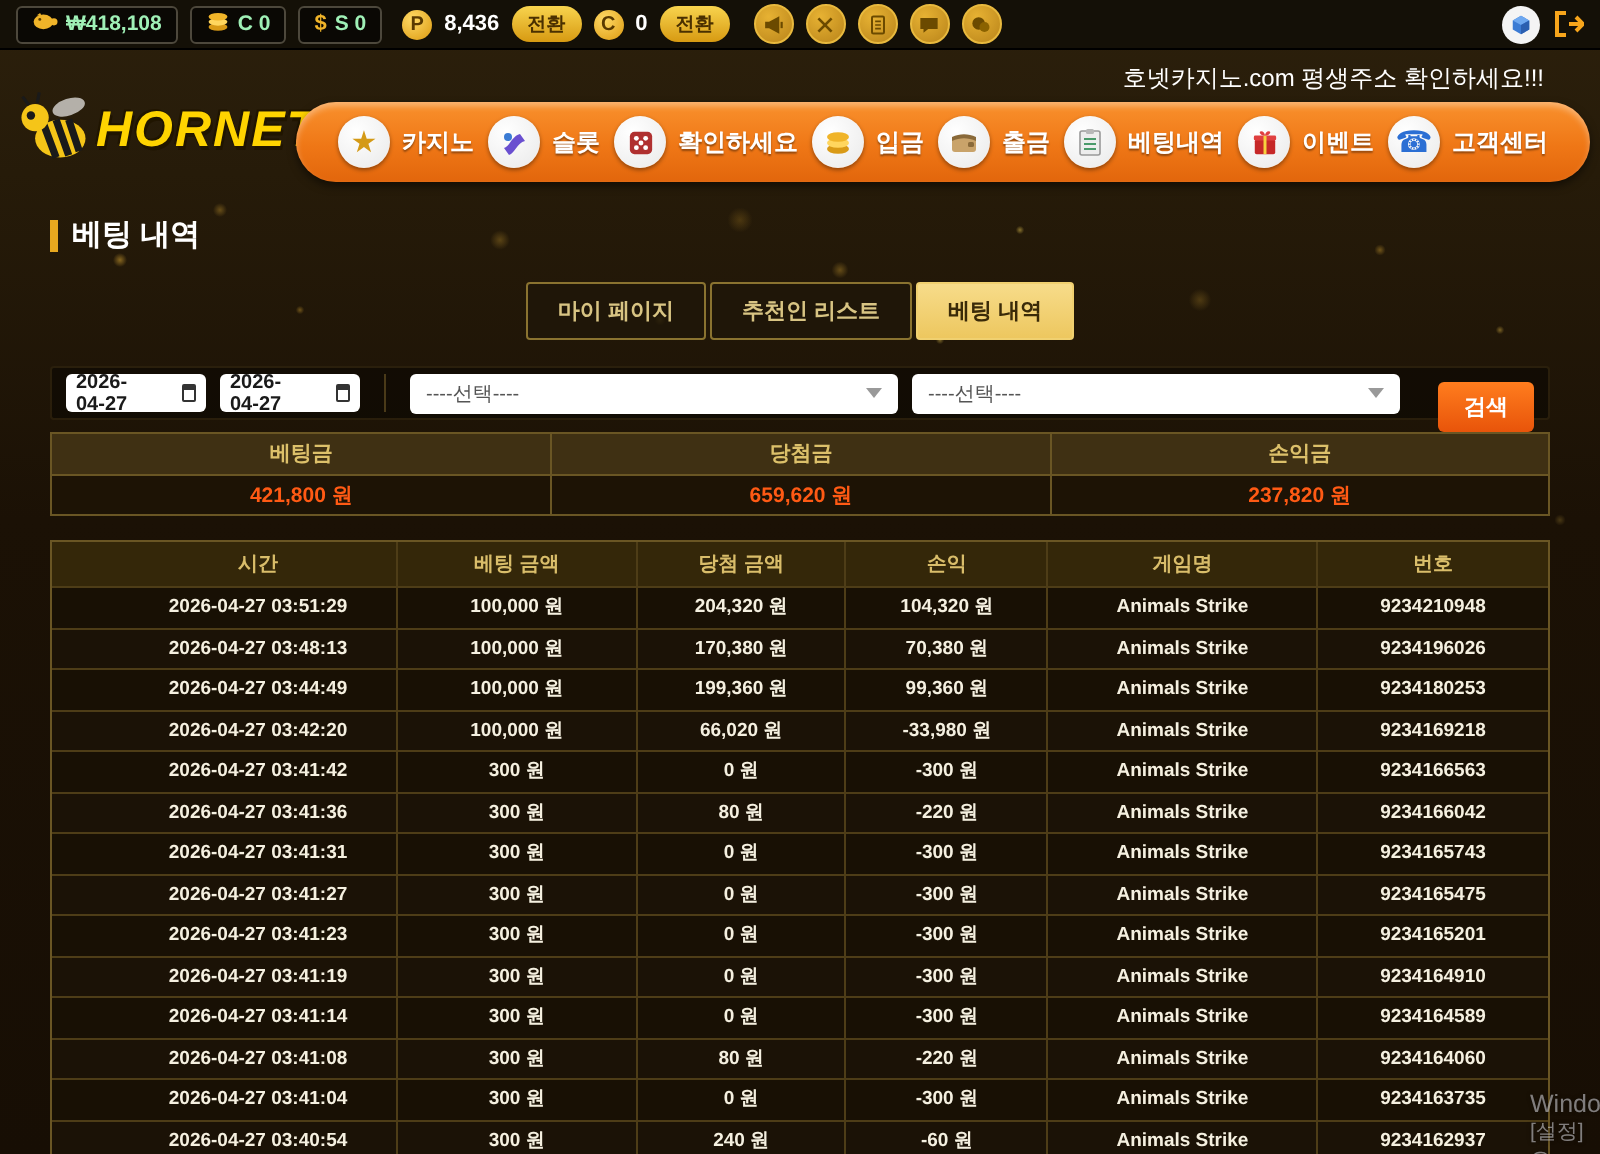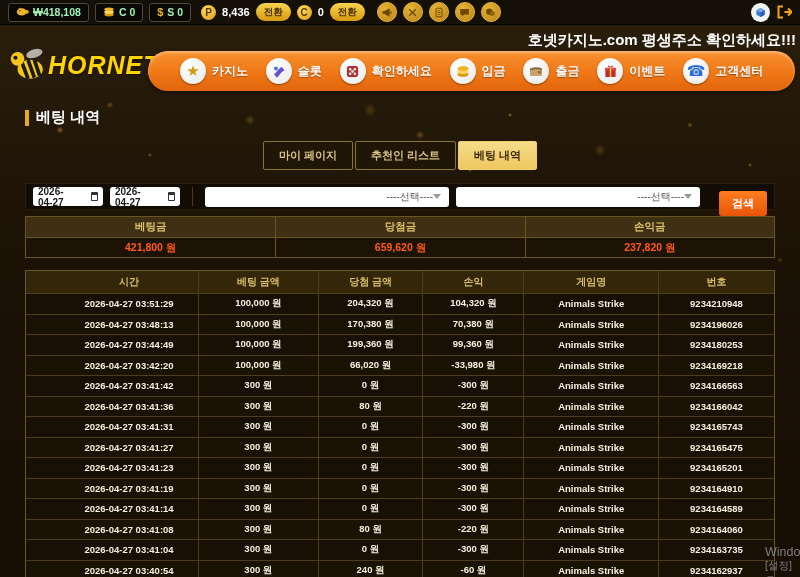--- a/index.html
+++ b/index.html
@@ -63,21 +63,21 @@
     display:flex; align-items:center; justify-content:center; cursor:pointer;
   }
   .spacer{ flex:1; }
   .globe-btn{
     width:19px; height:19px; border-radius:50%; background:#f4f4f4;
     display:flex; align-items:center; justify-content:center; cursor:pointer;
   }
   .logout-btn{ background:none; border:none; cursor:pointer; display:flex; align-items:center; }
   
   .header{ position:relative; z-index:2; height:70px; }
-  .notice{ position:absolute; top:6px; right:4px; font-size:15px; font-weight:bold; color:#fff; }
+  .notice{ position:absolute; top:6px; right:28px; font-size:12px; font-weight:normal; color:#fff; }
   .logo{ position:absolute; left:6px; top:16px; display:flex; align-items:center; cursor:pointer; }
   .logo-text{
     font-size:25px; font-weight:900; font-style:italic; letter-spacing:1px;
     color:#ffd400; text-shadow:1px 2px 0 #201500, -1px -1px 0 #201500;
   }
   .navbar{
     position:absolute; left:148px; right:5px; top:26px; height:40px;
     background:linear-gradient(180deg,#f9912d 0%,#ef7716 55%,#e2660c 100%);
     border-radius:21px; box-shadow:inset 0 2px 3px rgba(255,255,255,.35), 0 2px 4px rgba(0,0,0,.5);
     display:flex; align-items:center; justify-content:space-evenly; padding:0 14px;
@@ -112,21 +112,21 @@
   }
   .date-input{
     width:70px; height:19px; background:#fff; border:none; border-radius:3px;
     display:flex; align-items:center; justify-content:space-between; padding:0 5px;
     font-size:10px; font-weight:bold; color:#1a1a1a; cursor:pointer;gap:17px;
   }
   .cal-ic{ width:9px; height:9px; border:1.5px solid #333; border-top:3px solid #333; border-radius:1px; }
   .v-divider{ width:1px; height:19px; background:#4a3a18; margin:0 5px; }
   .select{
     flex:1; height:20px; background:#fff; border:none; border-radius:3px;
-    display:flex; align-items:center; justify-content:flex-end; padding:0 8px;
+    display:flex; align-items:center; justify-content:space-between; padding:0 8px;
     font-size:10px; color:#555; cursor:pointer;
   }
   .chev{ width:0; height:0; border-left:4px solid transparent; border-right:4px solid transparent; border-top:5px solid #999; }
   .search-btn{
     margin-left:12px; background:linear-gradient(#ff7d1e,#e8540a); color:#fff;
     font-weight:bold; font-size:11px; border:none; border-radius:3px;
     padding:5px 13px; cursor:pointer;margin-top:13px;
   }
   
   .summary{ margin-top:6px; border:1px solid #6a5624; display:grid; grid-template-columns:1fr 1fr 1fr; }
@@ -308,20 +308,30 @@
           <svg width="14" height="12" viewBox="0 0 14 12">
             <rect x="1" y="3.5" width="12" height="7.5" rx="1.5" fill="#c9a36a"></rect>
             <path d="M1 5.5c4-1.8 8-1.8 12 0v-2c-4-1.8-8-1.8-12 0z" fill="#8a6a3a"></path>
             <rect x="9" y="6" width="3" height="2.5" rx=".8" fill="#8a6a3a"></rect>
           </svg>
         </span>
       <span class="nav-label">출금</span>
     </div>
     <div class="nav-item">
       <span class="nav-ic">
+          <svg width="12" height="14" viewBox="0 0 12 14">
+            <rect x="1" y="1.5" width="10" height="12" rx="1" fill="#ededed" stroke="#999" stroke-width=".8"></rect>
+            <rect x="4" y="0.5" width="4" height="2.5" rx=".8" fill="#b8b8b8"></rect>
+            <path d="M3 5.5h6M3 8h6M3 10.5h6" stroke="#4a9a6a" stroke-width="1"></path>
+          </svg>
+        </span>
+      <span class="nav-label">베팅내역</span>
+    </div>
+    <div class="nav-item">
+      <span class="nav-ic">
           <svg width="13" height="13" viewBox="0 0 14 14">
             <rect x="1.5" y="5" width="11" height="8" rx="1" fill="#c62828"></rect>
             <rect x="1" y="3" width="12" height="2.6" rx=".8" fill="#e04040"></rect>
             <rect x="6.2" y="3" width="1.6" height="10" fill="#f7d13e"></rect>
             <path d="M7 3C5 3 3.5 1.5 4.5.8 5.5.2 7 1.5 7 3zm0 0c2 0 3.5-1.5 2.5-2.2C8.5.2 7 1.5 7 3z" fill="#e04040"></path>
           </svg>
         </span>
       <span class="nav-label">이벤트</span>
     </div>
     <div class="nav-item">

